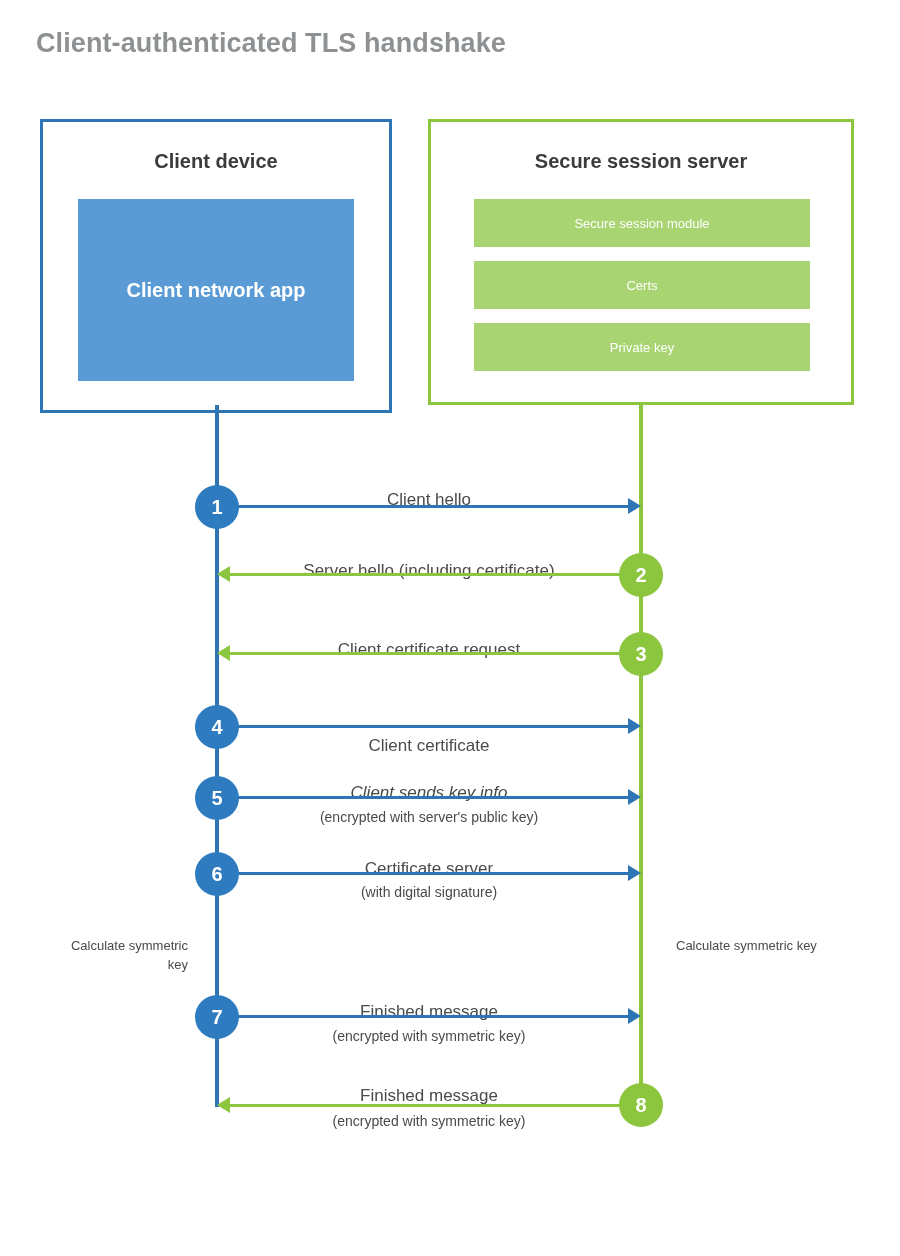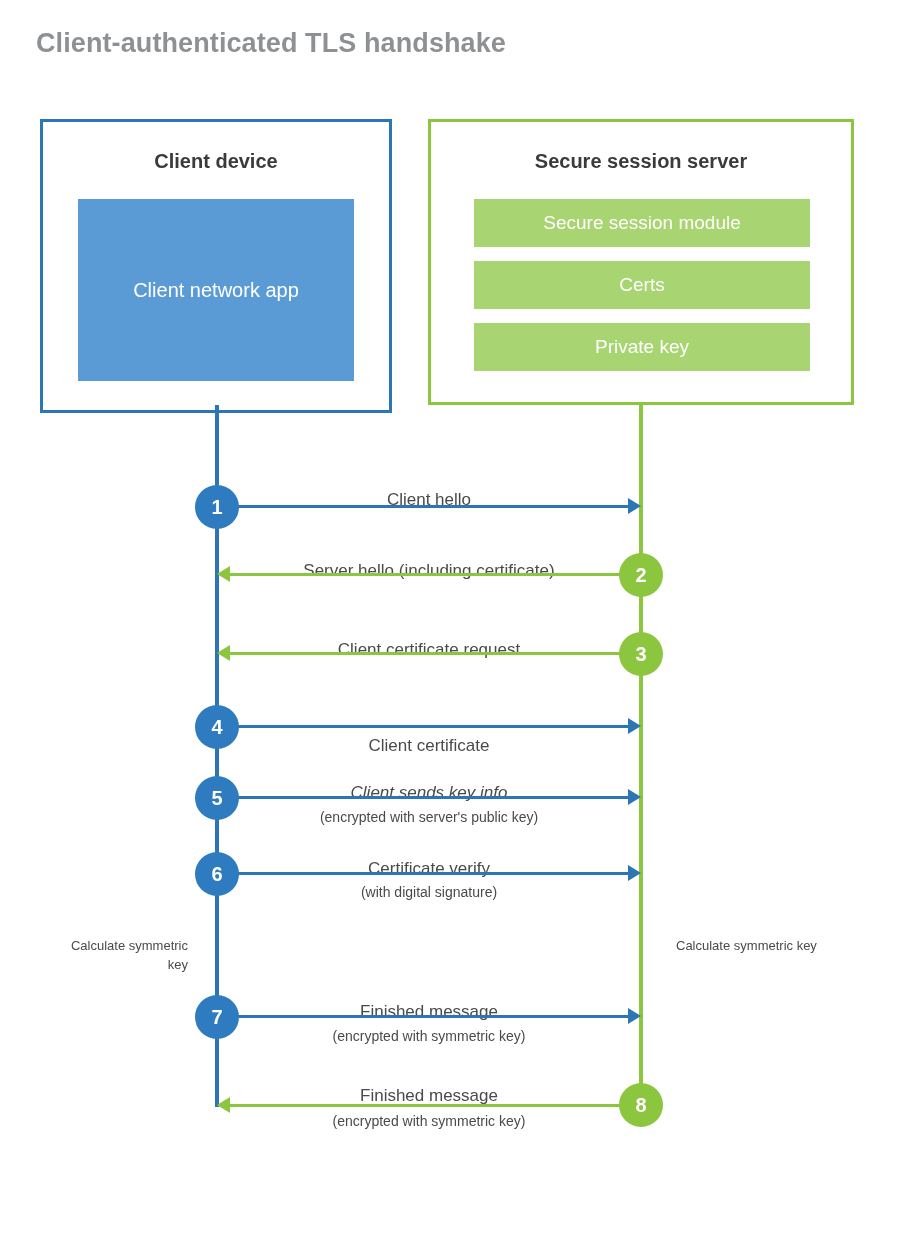--- a/index.html
+++ b/index.html
@@ -26,29 +26,29 @@
     border: 3px solid #8cc63e; }
   .actor-title {
     position: absolute; left: 0; right: 0; top: 28px;
     text-align: center; font-size: 20px; font-weight: 700; color: #3b3b3b;
   }
 
   .client-app {
     position: absolute; left: 35px; top: 77px; width: 276px; height: 182px;
     background: #5b9bd5; color: #ffffff;
     display: flex; align-items: center; justify-content: center;
-    text-align: center; font-size: 20px; line-height: 1.35; font-weight: 400;
+    text-align: center; font-size: 20px; line-height: 1.35; font-weight: 700;
   }
 
   .server-modules { position: absolute; left: 43px; top: 77px; width: 336px; }
   .server-module {
     height: 48px; margin-bottom: 14px;
     background: #a8d572; color: #ffffff;
     display: flex; align-items: center; justify-content: center;
-    font-size: 19px; font-weight: 400;
+    font-size: 13px; font-weight: 400;
   }
   .server-module:last-child { margin-bottom: 0; }
 
   
   .lifeline { position: absolute; width: 4px; }
   .lifeline.client-line { left: 215px; top: 405px; height: 702px; background: #2e75b6; }
   .lifeline.server-line { left: 639px; top: 405px; height: 702px; background: #8cc63e; }
 
   
   .msg { position: absolute; left: 0; top: 0; width: 900px; height: 0; }
@@ -146,21 +146,21 @@
 
   <div class="msg">
     <div class="msg-label" style="left:217px; top:771px; width:424px;font-style:italic;">Client sends key info</div>
     <div class="arrow-line blue" style="left:217px; top:796px; width:411px;"></div>
     <div class="arrow-head right blue" style="left:628px; top:789px;"></div>
     <div class="msg-sublabel" style="left:217px; top:809px; width:424px;">(encrypted with server's public key)</div>
     <div class="step-circle blue" style="left:195px; top:776px;">5</div>
   </div>
 
   <div class="msg">
-    <div class="msg-label" style="left:217px; top:847px; width:424px;">Certificate verify</div>
+    <div class="msg-label" style="left:217px; top:847px; width:424px;">Certificate server</div>
     <div class="arrow-line blue" style="left:217px; top:872px; width:411px;"></div>
     <div class="arrow-head right blue" style="left:628px; top:865px;"></div>
     <div class="msg-sublabel" style="left:217px; top:884px; width:424px;">(with digital signature)</div>
     <div class="step-circle blue" style="left:195px; top:852px;">6</div>
   </div>
 
   <div class="msg">
     <div class="msg-label" style="left:217px; top:990px; width:424px;">Finished message</div>
     <div class="arrow-line blue" style="left:217px; top:1015px; width:411px;"></div>
     <div class="arrow-head right blue" style="left:628px; top:1008px;"></div>

